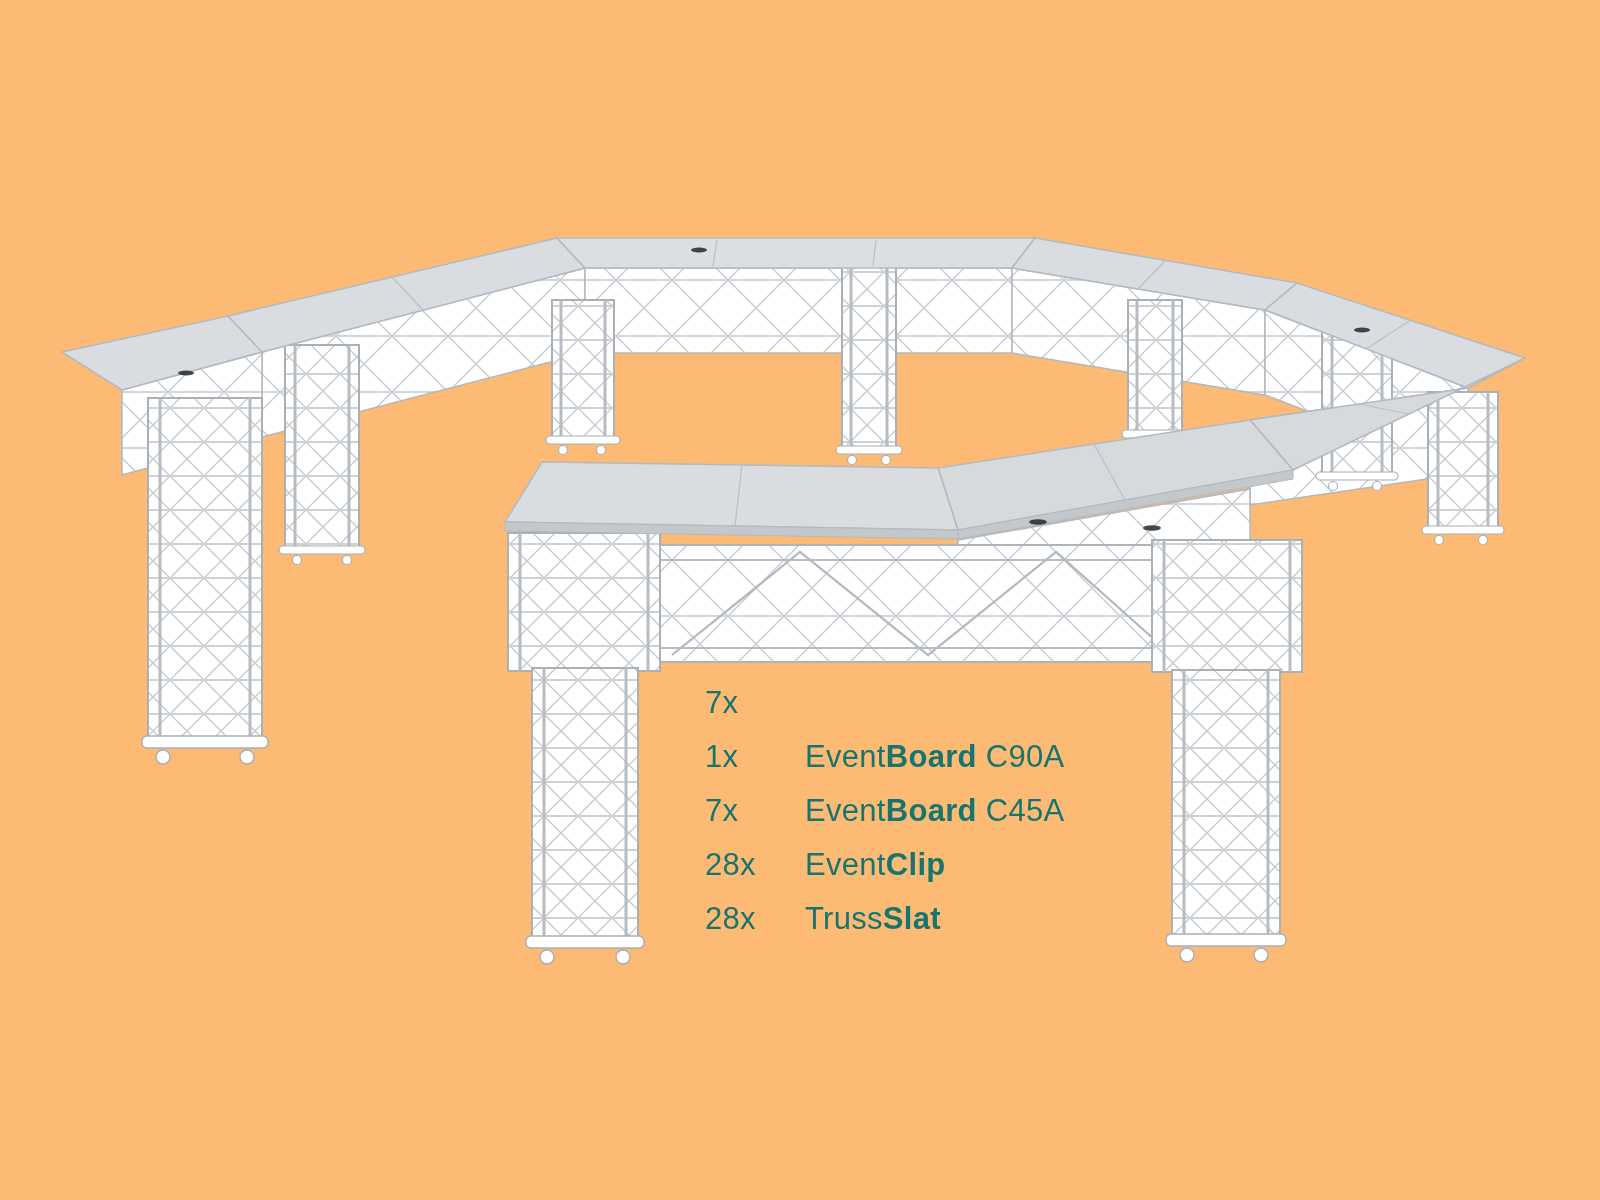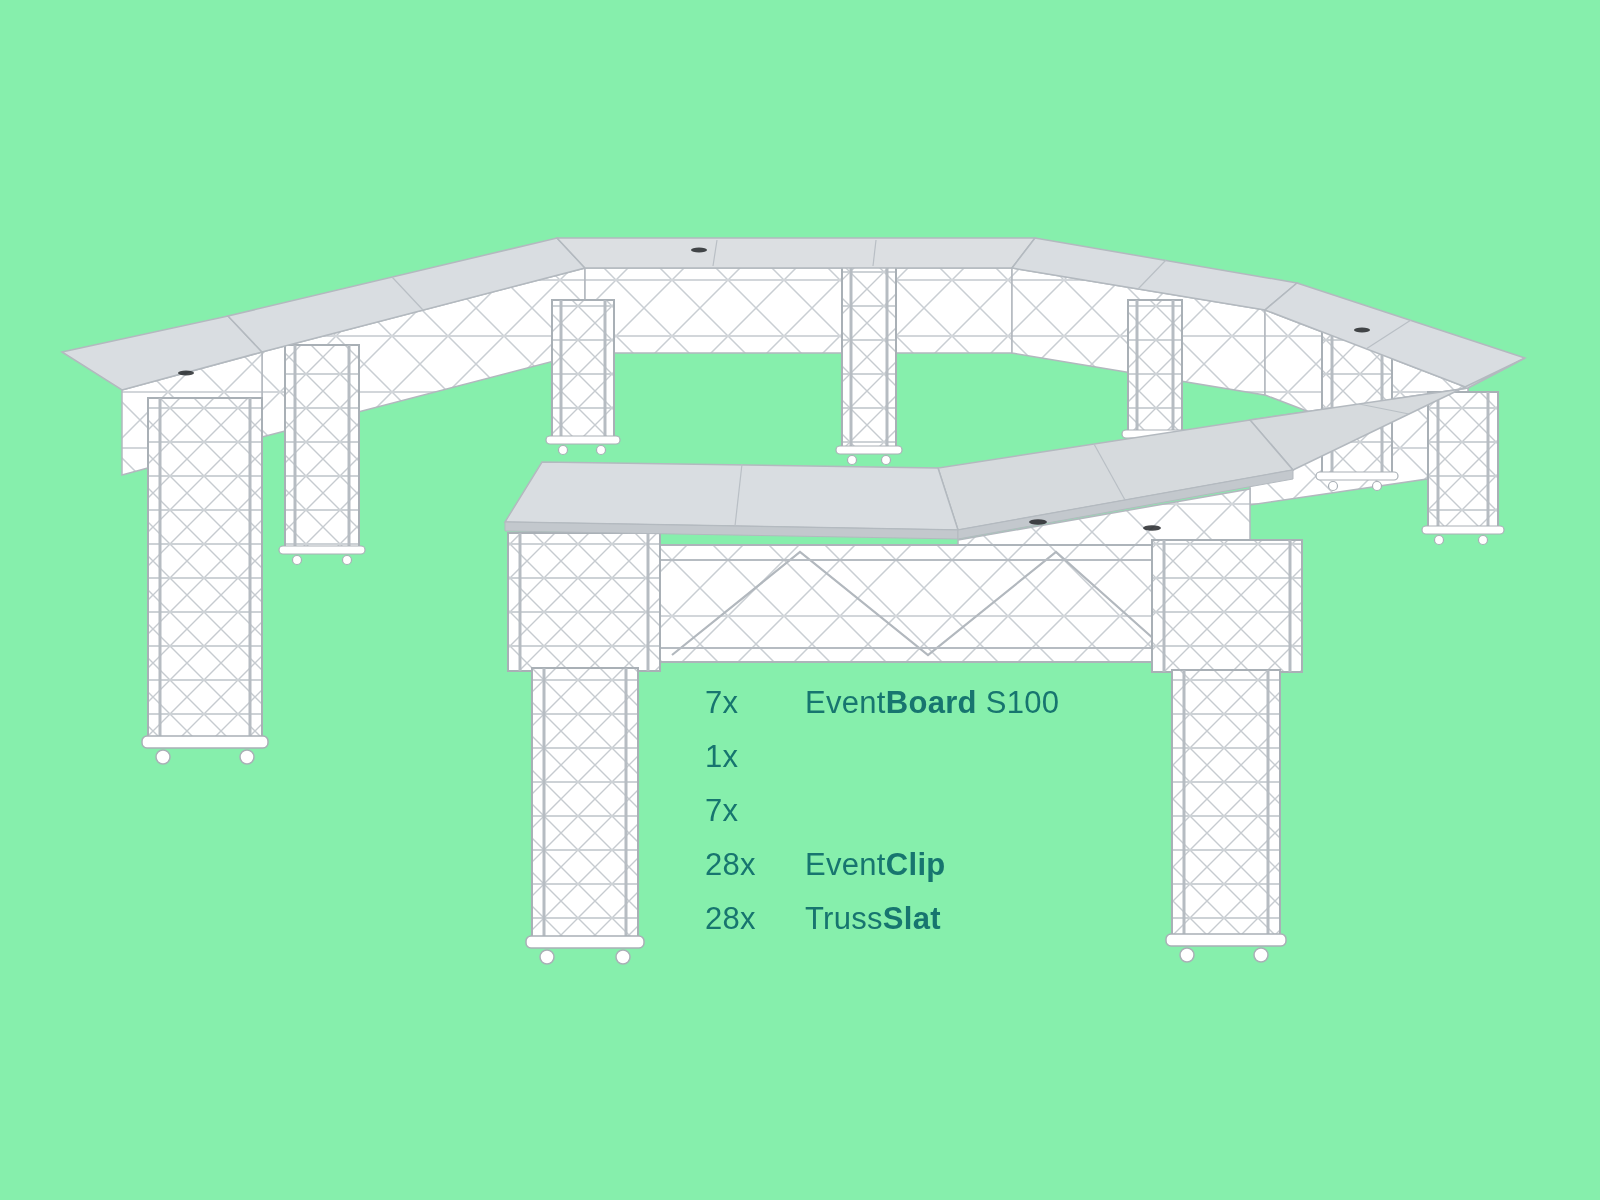--- a/index.html
+++ b/index.html
@@ -8,21 +8,21 @@
     background: #ffffff;
     width: 1600px;
     height: 1200px;
     overflow: hidden;
     font-family: "Liberation Sans", sans-serif;
   }
   .stage {
     position: relative;
     width: 1600px;
     height: 1200px;
-    background: #86efac;
+    background: #fdba74;
   }
   .stage svg {
     position: absolute;
     left: 0; top: 0;
     width: 1600px;
     height: 1200px;
   }
   .parts {
     position: absolute;
     left: 705px;
@@ -197,29 +197,30 @@
       <ellipse cx="1038" cy="522" rx="9" ry="2.8"></ellipse>
       <ellipse cx="1152" cy="528" rx="9" ry="2.8"></ellipse>
       <ellipse cx="1362" cy="330" rx="8" ry="2.4"></ellipse>
     </g>
   </svg>
 
   <div class="parts">
 
     <div class="row">
       <span class="qty">7x</span>
-      <span class="label"><span>Event</span><b>Board</b><span> S100</span></span>
     </div>
 
     <div class="row">
       <span class="qty">1x</span>
+      <span class="label"><span>Event</span><b>Board</b><span> C90A</span></span>
     </div>
 
     <div class="row">
       <span class="qty">7x</span>
+      <span class="label"><span>Event</span><b>Board</b><span> C45A</span></span>
     </div>
 
     <div class="row">
       <span class="qty">28x</span>
       <span class="label"><span>Event</span><b>Clip</b><span></span></span>
     </div>
 
     <div class="row">
       <span class="qty">28x</span>
       <span class="label"><span>Truss</span><b>Slat</b><span></span></span>

